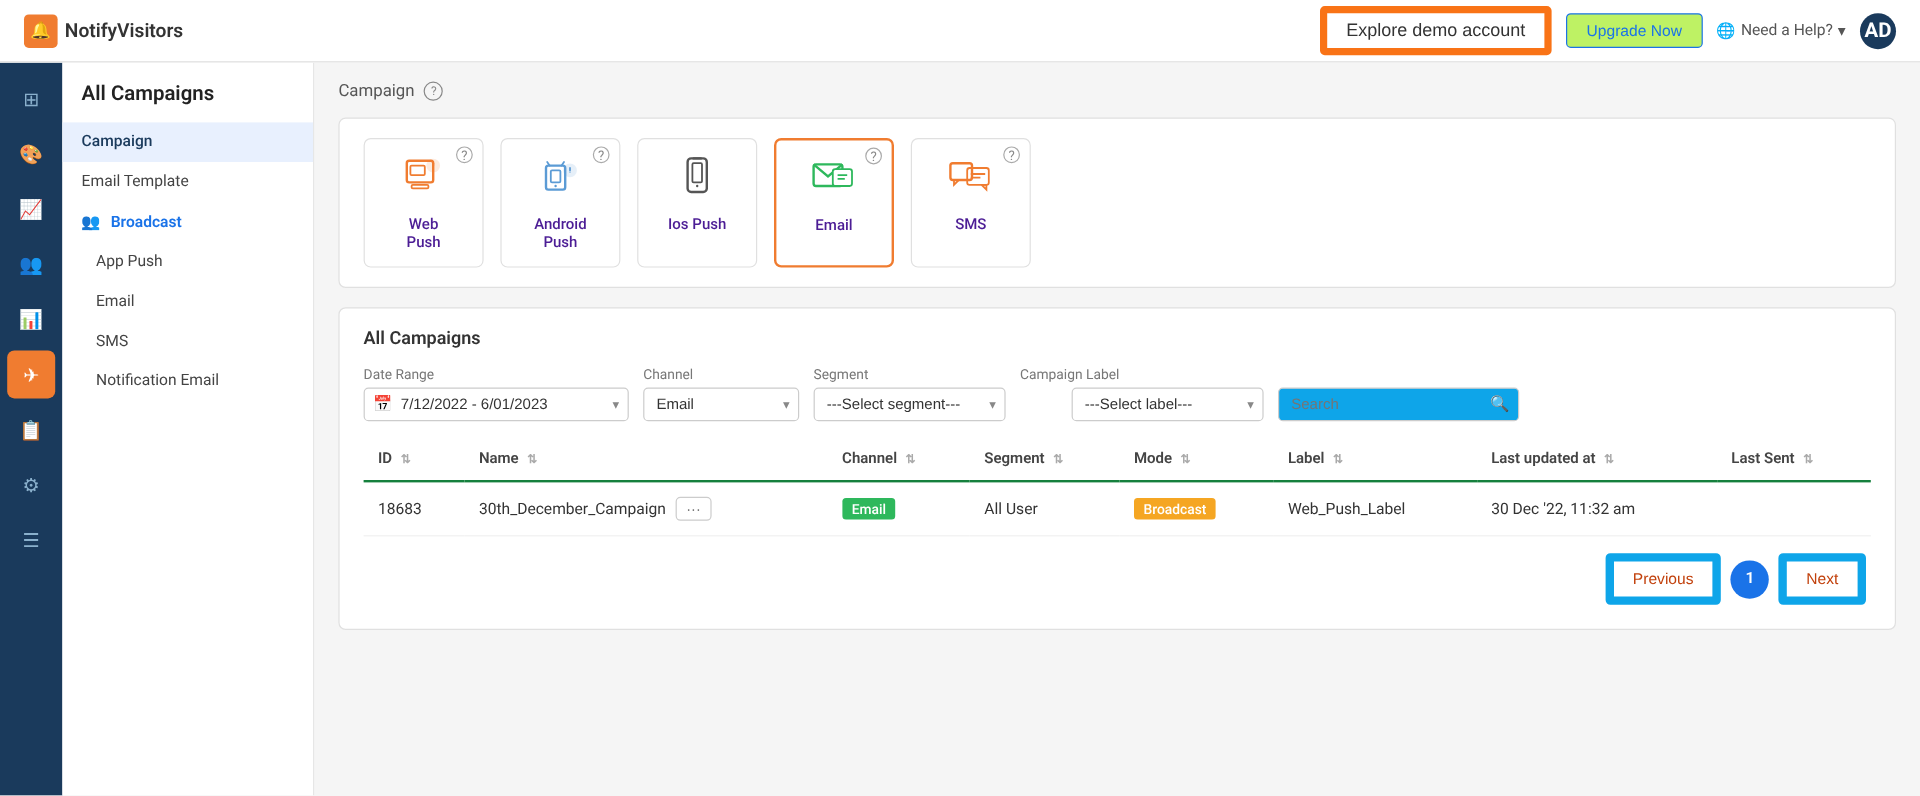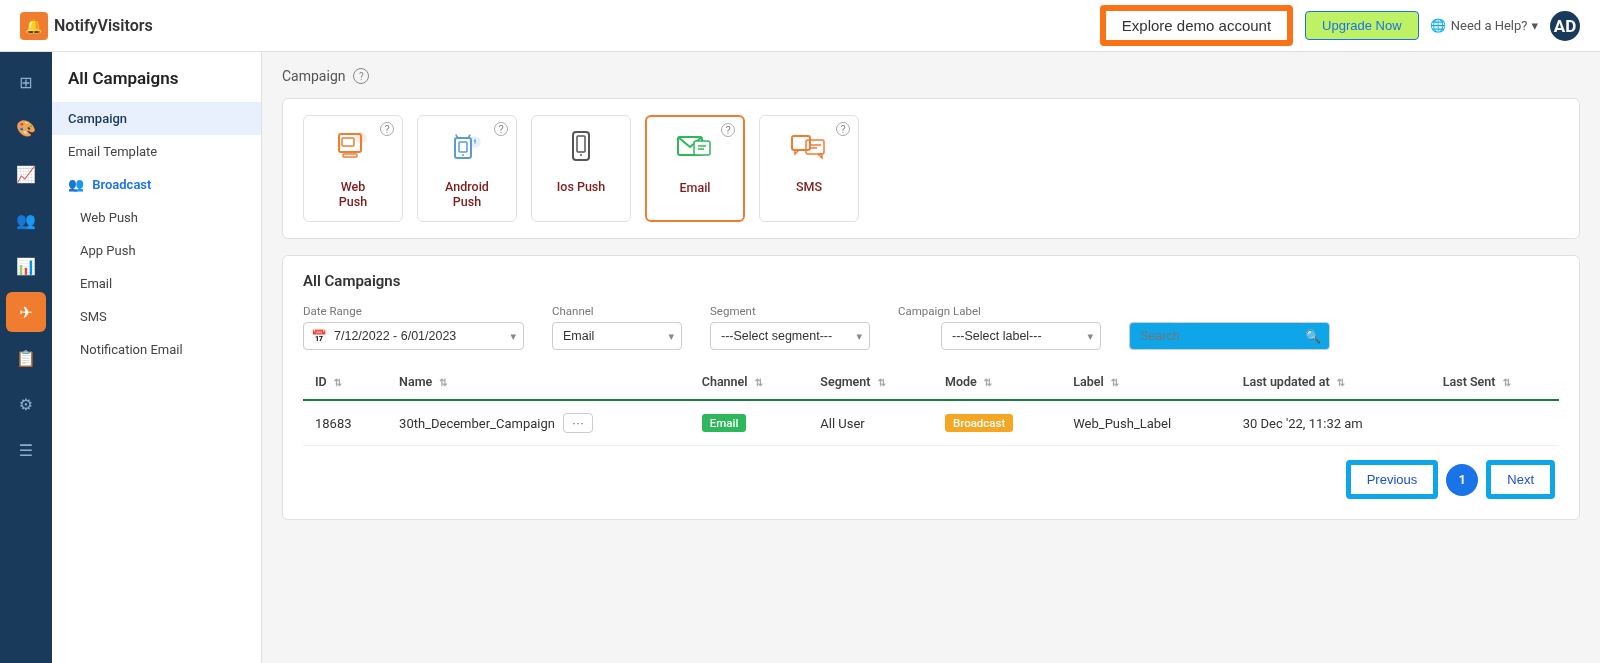--- a/index.html
+++ b/index.html
@@ -224,21 +224,21 @@
       border-width: 2px;
     }
     .channel-card .channel-icon {
       font-size: 30px;
       margin-bottom: 2px;
     }
     .channel-card .channel-label {
       font-size: 12.5px;
       font-weight: 500;
       text-align: center;
-      color: #7f1d1d;
+      color: #4c1d95;
     }
     .channel-card .help-q {
       position: absolute;
       top: 6px;
       right: 8px;
       font-size: 11px;
       color: #888;
       width: 14px;
       height: 14px;
       border-radius: 50%;
@@ -253,21 +253,21 @@
     .section-title {
       font-size: 15px;
       font-weight: 600;
       color: #333;
       margin-bottom: 14px;
     }
 
     
     .filters-row {
       display: flex;
-      gap: 28px;
+      gap: 12px;
       margin-bottom: 14px;
       flex-wrap: wrap;
       align-items: flex-end;
     }
     .filter-group {
       display: flex;
       flex-direction: column;
       gap: 4px;
     }
     .filter-label {
@@ -407,26 +407,26 @@
     
     .pagination-row {
       display: flex;
       justify-content: flex-end;
       align-items: center;
       gap: 8px;
       padding: 14px 4px 4px;
     }
     .page-btn {
       padding: 7px 16px;
-      border: 5px solid #0ea5e9;
+      border: 7px solid #0ea5e9;
       background: #fff;
       border-radius: 4px;
       cursor: pointer;
       font-size: 13px;
-      color: #1d4ed8;
+      color: #c2410c;
     }
     .page-num {
       width: 32px;
       height: 32px;
       border-radius: 50%;
       background: #1a73e8;
       color: #fff;
       display: flex;
       align-items: center;
       justify-content: center;
@@ -486,23 +486,20 @@
 
     <div class="sidebar-menu-item active">
       <span>Campaign</span>
     </div>
     <div class="sidebar-menu-item">
       <span>Email Template</span>
     </div>
     <div class="sidebar-menu-item section-header">
       <span>👥</span>
       <span>Broadcast</span>
-    </div>
-    <div class="sidebar-menu-item sidebar-indent">
-      <span>Web Push</span>
     </div>
     <div class="sidebar-menu-item sidebar-indent">
       <span>App Push</span>
     </div>
     <div class="sidebar-menu-item sidebar-indent">
       <span>Email</span>
     </div>
     <div class="sidebar-menu-item sidebar-indent">
       <span>SMS</span>
     </div>

